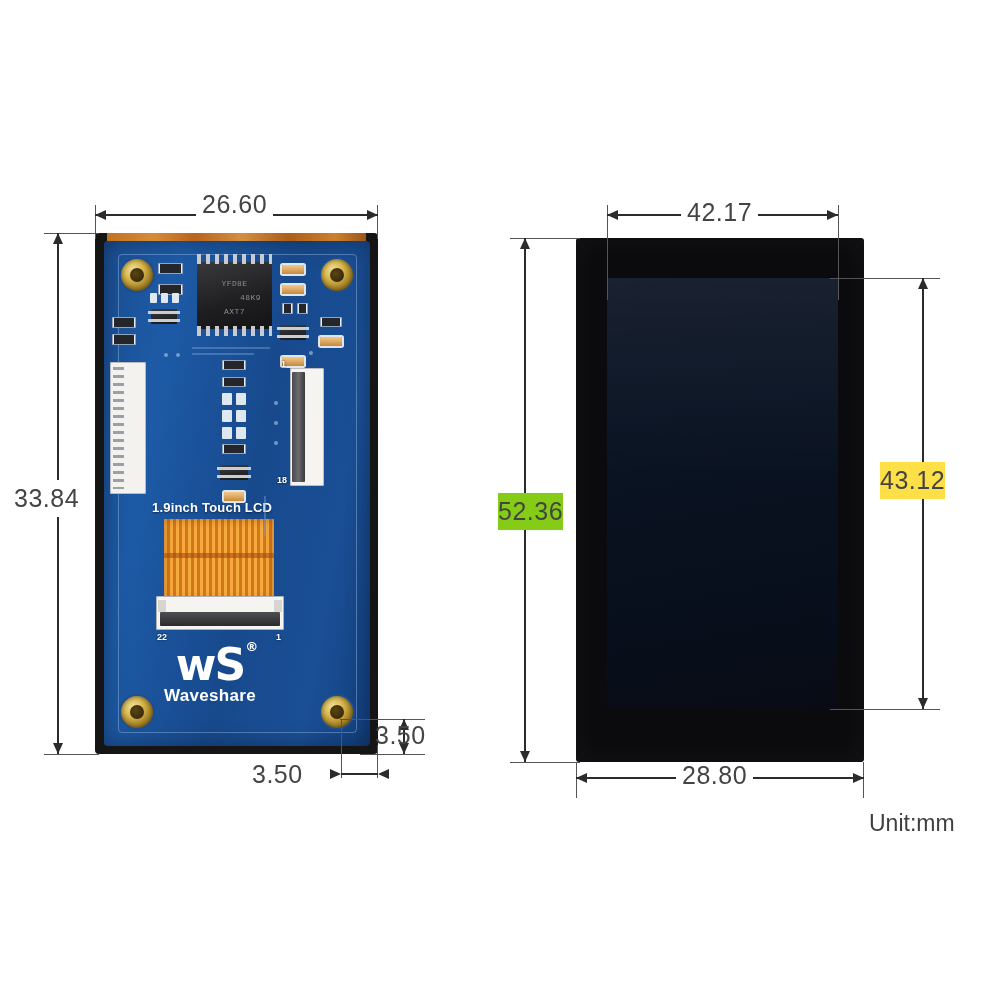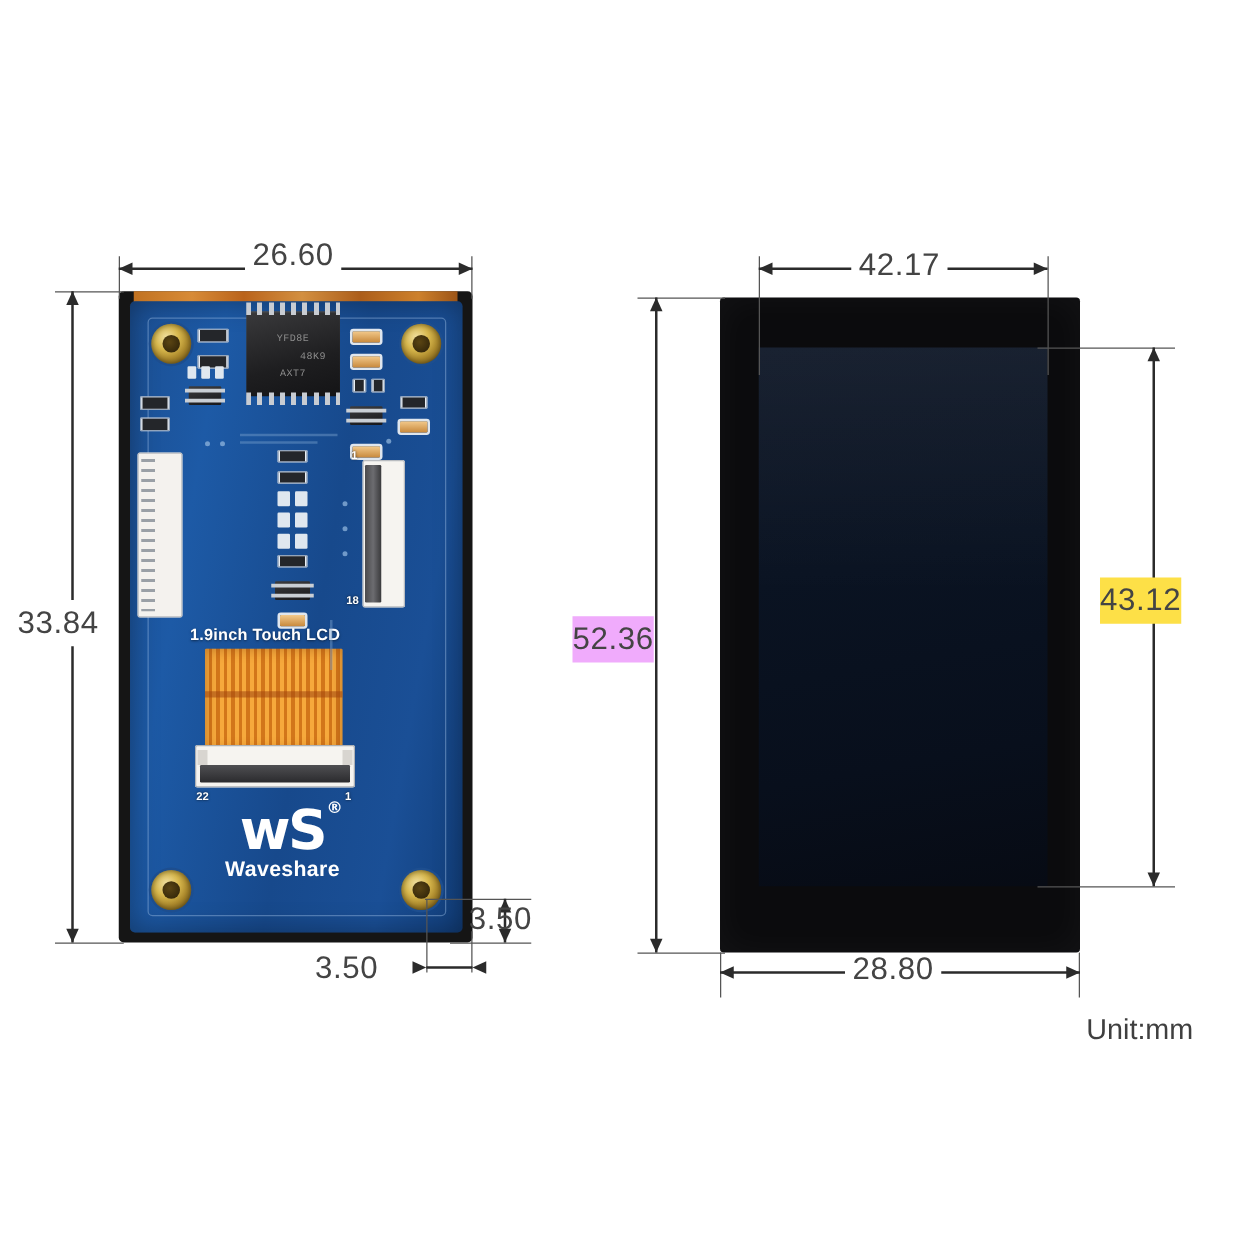--- a/index.html
+++ b/index.html
@@ -119,21 +119,21 @@
     <div class="pcb-edge"></div>
     <div class="pcb-top-strip"></div>
     <div class="pcb-body">
       <div class="pcb-silk"></div>
 
       <div class="hole" style="left:17px;top:18px;"></div>
       <div class="hole" style="right:17px;top:18px;"></div>
       <div class="hole" style="left:17px;bottom:18px;"></div>
       <div class="hole" style="right:17px;bottom:18px;"></div>
 
-      <div class="ic" style="left:93px;top:8px;width:75px;height:68px;">
+      <div class="ic" style="left:93px;top:20px;width:75px;height:68px;">
         <div class="ic-legs" style="top:-7px;"></div>
         <div class="ic-legs" style="bottom:-7px;"></div>
         <div class="ic-txt" style="top:18px;">YFD8E</div>
         <div class="ic-txt" style="top:32px;padding-left:32px;">48K9</div>
         <div class="ic-txt" style="top:46px;">AXT7</div>
       </div>
 
       <div class="res" style="left:54px;top:22px;width:25px;height:11px;">
           <i></i>
         </div>
@@ -202,21 +202,21 @@
       </div>
 
       <div class="bigconn" style="left:52px;top:355px;width:128px;height:34px;">
         <div class="clipL"></div>
         <div class="clipR"></div>
         <div class="lid"></div>
       </div>
       <div class="connnum" style="left:53px;top:391px;">22</div>
       <div class="connnum" style="left:172px;top:391px;">1</div>
 
-      <div class="logo-wrap" style="left:66px;top:404px;width:112px;">
+      <div class="logo-wrap" style="left:50px;top:404px;width:112px;">
         <div class="logo-mark" style="position:relative;display:inline-block;">
           <span>wS</span>
           <span class="logo-reg" style="right:-12px;">®</span>
         </div>
         <div class="logo-name">Waveshare</div>
       </div>
 
       <div class="trace" style="left:88px;top:106px;width:78px;height:1.5px;"></div>
       <div class="trace" style="left:88px;top:112px;width:62px;height:1.5px;"></div>
       <div class="trace" style="left:160px;top:255px;width:1.5px;height:40px;"></div>
@@ -268,21 +268,21 @@
   <div class="dimline h" style="left:607px;top:214px;width:231px;"></div>
   <div class="arr arr-l" style="left:607px;top:210px;"></div>
   <div class="arr arr-r" style="left:827px;top:210px;"></div>
   <div class="dim-label" style="left:681px;top:200px;background:#fff;padding:0 6px;">42.17</div>
 
   <div class="ext-line ext-h" style="left:510px;top:238px;width:70px;"></div>
   <div class="ext-line ext-h" style="left:510px;top:762px;width:70px;"></div>
   <div class="dimline v" style="left:524px;top:238px;height:524px;"></div>
   <div class="arr arr-u" style="left:520px;top:238px;"></div>
   <div class="arr arr-d" style="left:520px;top:751px;"></div>
-  <div class="dim-label" style="left:458px;top:493px;background:#f0abfc;padding:6px 0;">52.36</div>
+  <div class="dim-label" style="left:498px;top:493px;background:#84cc16;padding:6px 0;">52.36</div>
 
   <div class="ext-line ext-h" style="left:830px;top:278px;width:110px;"></div>
   <div class="ext-line ext-h" style="left:830px;top:709px;width:110px;"></div>
   <div class="dimline v" style="left:922px;top:278px;height:431px;"></div>
   <div class="arr arr-u" style="left:918px;top:278px;"></div>
   <div class="arr arr-d" style="left:918px;top:698px;"></div>
   <div class="dim-label" style="left:880px;top:462px;background:#fde047;padding:6px 0;">43.12</div>
 
   <div class="ext-line ext-v" style="left:576px;top:762px;height:36px;"></div>
   <div class="ext-line ext-v" style="left:863px;top:762px;height:36px;"></div>

